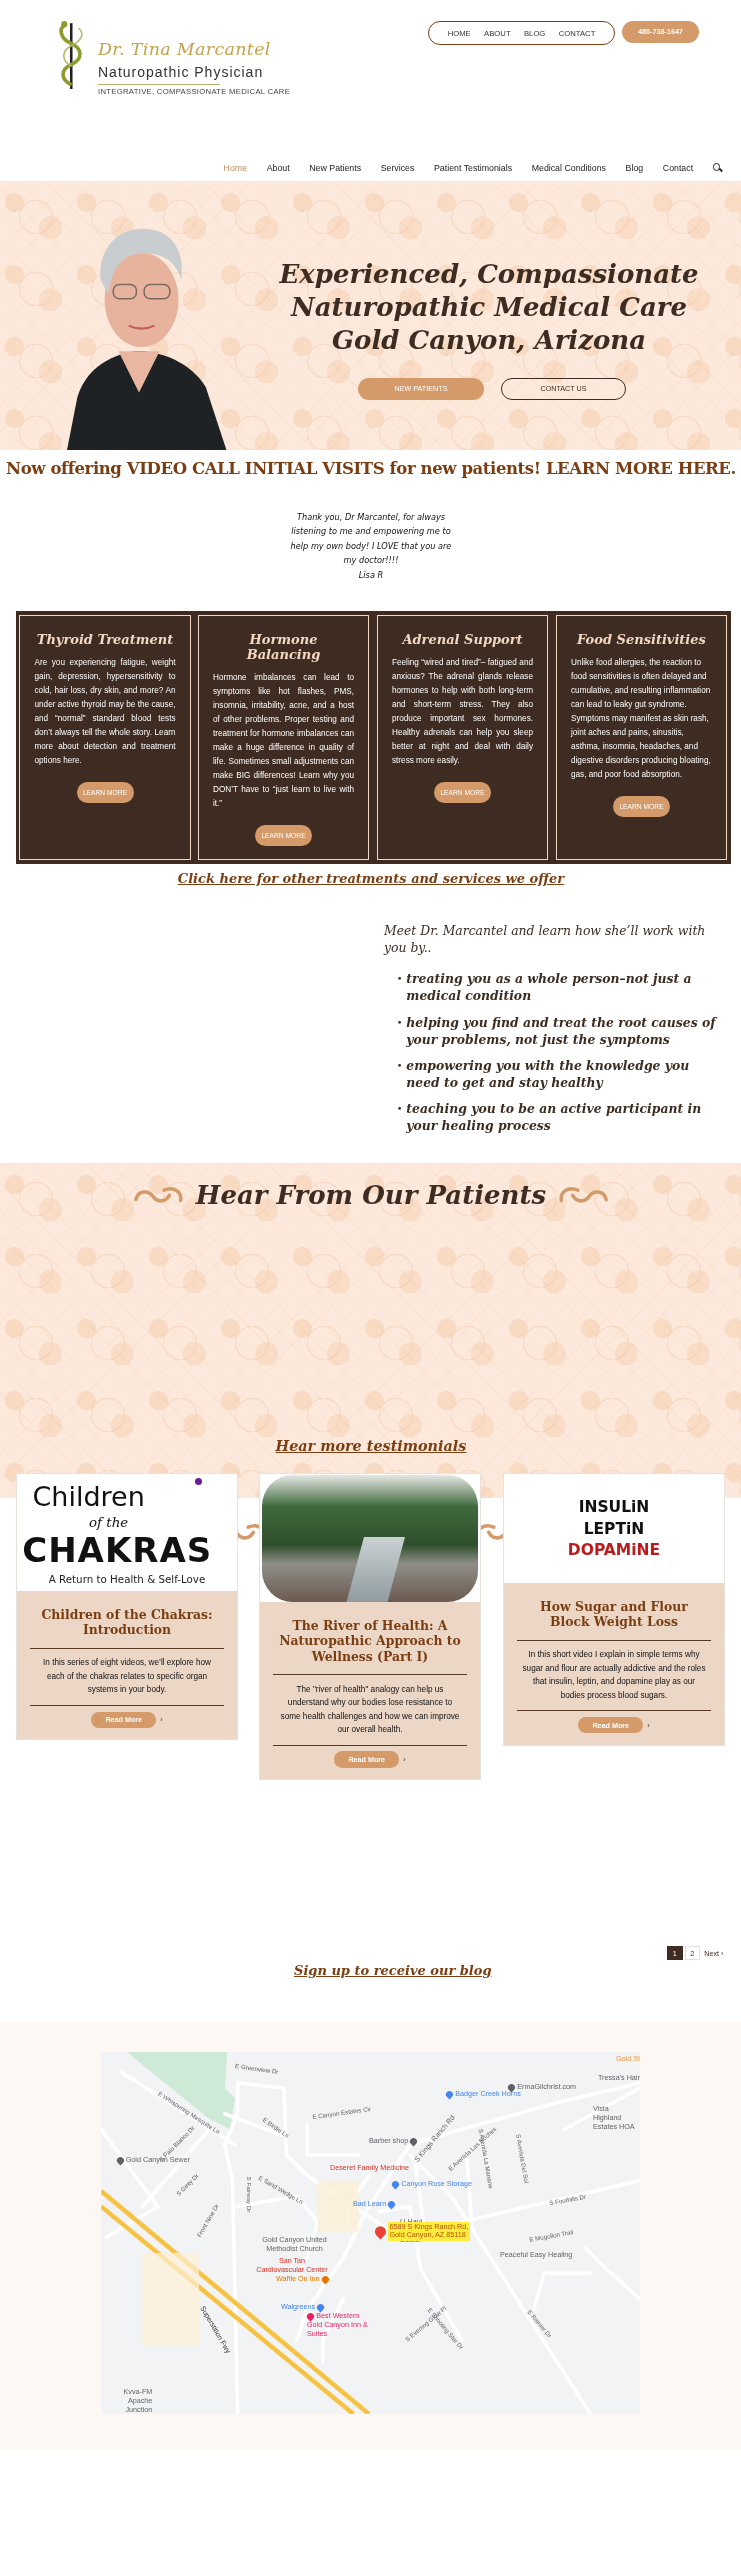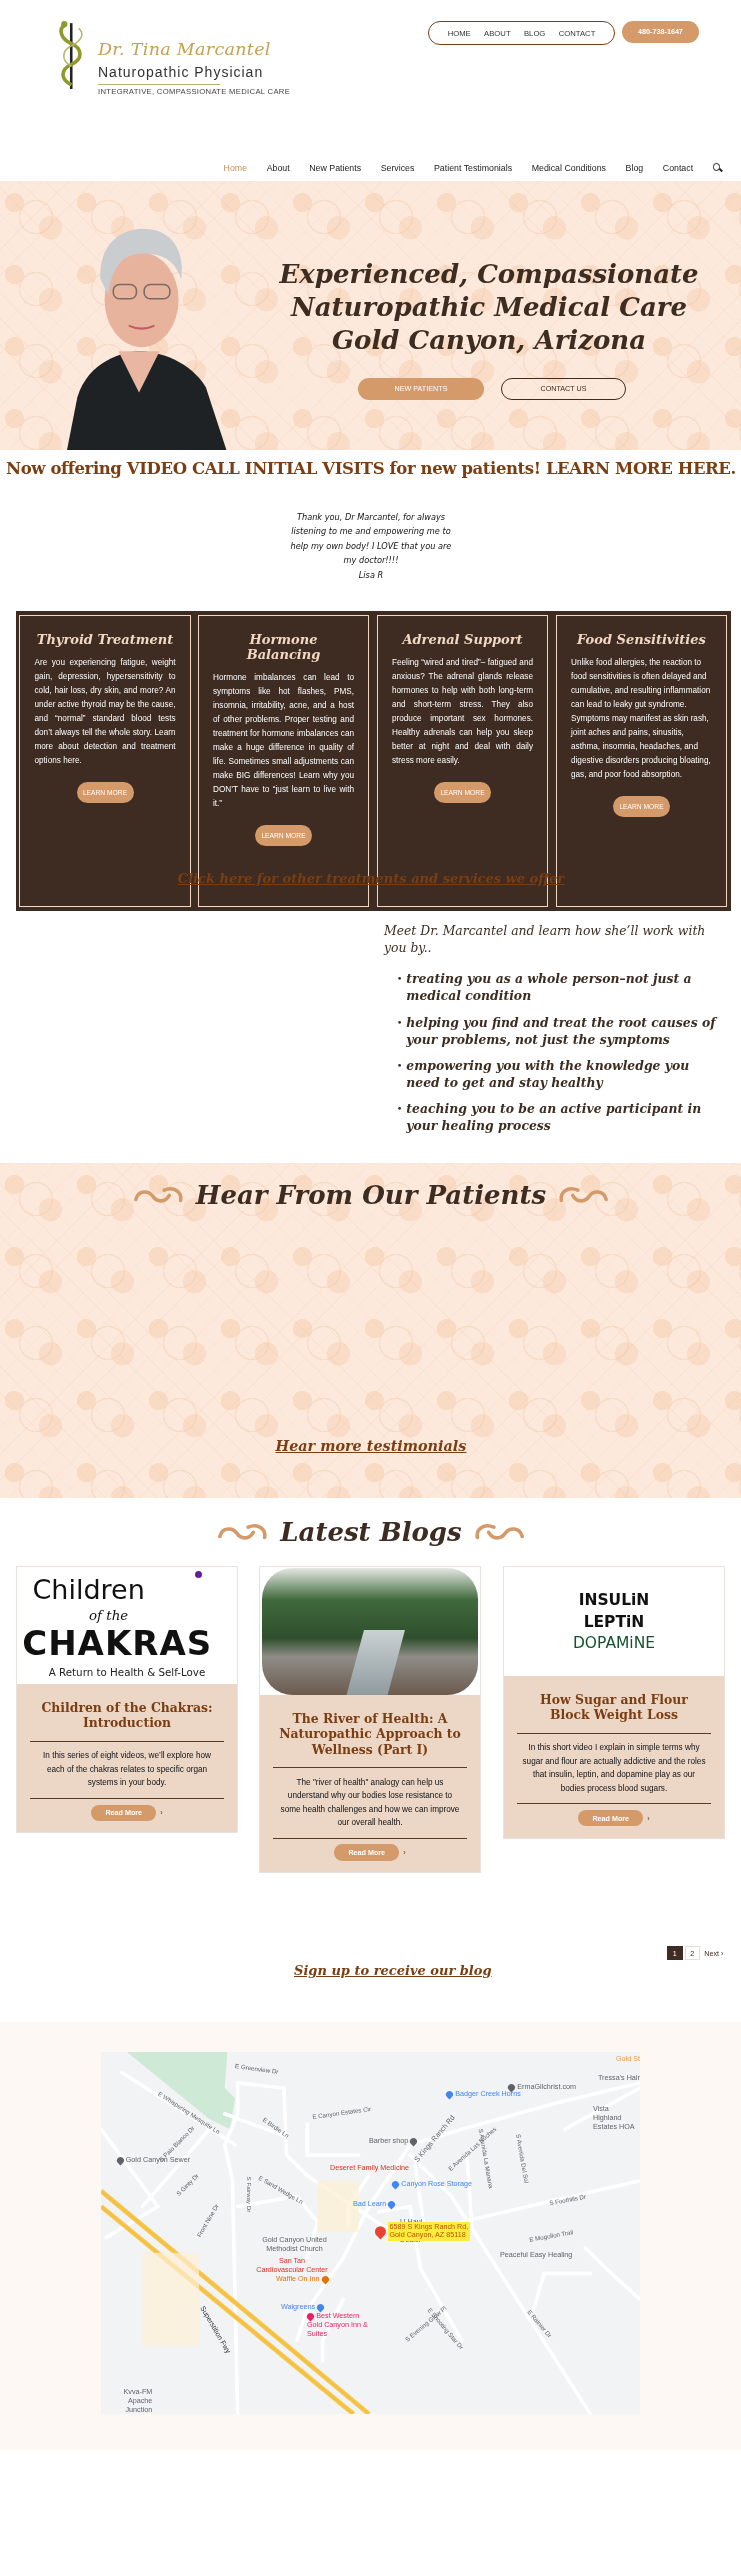--- a/index.html
+++ b/index.html
@@ -42,21 +42,21 @@
   .btn-fill { background: #d49a69; color: #fff; border-radius: 11.3px; display: flex; align-items: center; justify-content: center; font-size: 7.2px; text-transform: uppercase; }
   .btn-outline { border: 1px solid #3c2c21; color: #3c2c21; border-radius: 11.3px; display: flex; align-items: center; justify-content: center; font-size: 7.2px; text-transform: uppercase; }
   .hero-btn1 { left: 358px; top: 378px; width: 126px; height: 21.6px; }
   .hero-btn2 { left: 501px; top: 378px; width: 125px; height: 21.6px; }
 
   .promo { left: 0; top: 459px; width: 742px; text-align: center; font-family: "DejaVu Serif", serif; font-weight: bold; font-size: 16.5px; color: #7a3e12; letter-spacing: -0.4px; }
 
   .quote { left: 242px; top: 510px; width: 258px; text-align: center; font-family: "DejaVu Sans", sans-serif; font-style: italic; font-size: 8.2px; line-height: 14.4px; color: #111; }
 
   
-  .card { background: #3e2c22; width: 179px; height: 300px; top: 611px; padding: 3.6px; }
+  .card { background: #3e2c22; width: 179px; height: 253px; top: 611px; padding: 3.6px; }
   .card-inner { border: 1px solid #f4d7c2; width: 100%; height: 100%; padding: 16.5px 14.4px 0; text-align: center; position: relative; }
   .card-title { font-family: "DejaVu Serif", serif; font-style: italic; font-weight: bold; font-size: 13px; color: #f3d7c3; margin-bottom: 9.3px; }
   .card-text { color: #fff; font-size: 8.2px; line-height: 14px; text-align: justify; }
   .card-btn { margin: 13.4px auto 0; width: 57px; height: 21.6px; font-size: 6.7px; }
 
   .link-big { font-family: "DejaVu Serif", serif; font-style: italic; font-weight: bold; color: #7a3e12; text-decoration: underline; }
   .services-link { left: 0; top: 871px; width: 742px; text-align: center; font-size: 13px; }
 
   .meet { left: 384px; top: 922px; width: 340px; font-family: "DejaVu Serif", serif; font-style: italic; font-size: 12.4px; line-height: 17px; color: #3c2c21; }
   .meet ul { list-style: none; margin-top: 14.4px; padding-left: 13px; }
@@ -66,21 +66,21 @@
   
   .testi { left: 0; top: 1163px; width: 742px; height: 335px; }
   .sec-title { display: flex; align-items: center; justify-content: center; gap: 11.3px; }
   .sec-title span.t { font-family: "DejaVu Serif", serif; font-style: italic; font-weight: bold; font-size: 26px; color: #3c2c21; }
   .flourish { width: 52px; height: 20.6px; }
   .testi-title { left: 0; top: 1180px; width: 742px; }
   .testi-link { left: 0; top: 1437px; width: 742px; text-align: center; font-size: 14.4px; }
 
   .blogs-title { left: 0; top: 1517px; width: 742px; }
 
-  .blog { top: 1566px; width: 222px; background: #ecd6c6; border: 0.5px solid #e7e2de; text-align: center; }
+  .blog { top: 1473px; width: 222px; background: #ecd6c6; border: 0.5px solid #e7e2de; text-align: center; }
   .blog-img { width: 100%; background: #fff; position: relative; overflow: hidden; }
   .blog-title { font-family: "DejaVu Serif", serif; font-weight: bold; font-size: 12.4px; line-height: 15.5px; color: #7a3e12; padding: 15.5px 15.5px 10.3px; }
   .blog-rule { height: 0.5px; background: #5a3a22; margin: 0 13.4px; }
   .blog-text { font-size: 8.2px; line-height: 13.4px; color: #111; padding: 8.2px 18.5px; }
   .blog-cta { display: flex; align-items: center; justify-content: center; gap: 4.1px; padding: 6.2px 0 11.3px; }
   .read-btn { width: 65px; height: 16.5px; font-size: 7.2px; font-weight: bold; text-transform: none; border-radius: 8.2px; }
   .chev { font-size: 7.2px; color: #333; }
 
   .pager { left: 667px; top: 1946px; display: flex; gap: 2.1px; align-items: center; }
   .pg { width: 15.5px; height: 14.4px; display: flex; align-items: center; justify-content: center; font-size: 7.2px; border: 0.5px solid #e6e0da; color: #3c2c21; }
@@ -256,21 +256,21 @@
   <div class="blog-cta">
       <a class="btn-fill read-btn">Read More</a>
       <span class="chev">›</span>
     </div>
 </article>
 
 <article class="abs blog" style="left:503px;">
   <div class="blog-img" style="height:109px;display:flex;flex-direction:column;align-items:center;justify-content:center;gap:3.1px;">
     <div style="font-family:'DejaVu Sans',sans-serif;font-weight:bold;font-size:15.5px;color:#111;">INSULiN</div>
     <div style="font-family:'DejaVu Sans',sans-serif;font-weight:bold;font-size:15.5px;color:#111;">LEPTiN</div>
-    <div style="font-family:'DejaVu Sans',sans-serif;font-weight:normal;font-size:15.5px;color:#14532d;">DOPAMiNE</div>
+    <div style="font-family:'DejaVu Sans',sans-serif;font-weight:bold;font-size:15.5px;color:#b91c1c;">DOPAMiNE</div>
   </div>
   <h3 class="blog-title">How Sugar and Flour Block Weight Loss</h3>
   <div class="blog-rule"></div>
   <p class="blog-text">In this short video I explain in simple terms why sugar and flour are actually addictive and the roles that insulin, leptin, and dopamine play as our bodies process blood sugars.</p>
   <div class="blog-rule"></div>
   <div class="blog-cta">
       <a class="btn-fill read-btn">Read More</a>
       <span class="chev">›</span>
     </div>
 </article>

